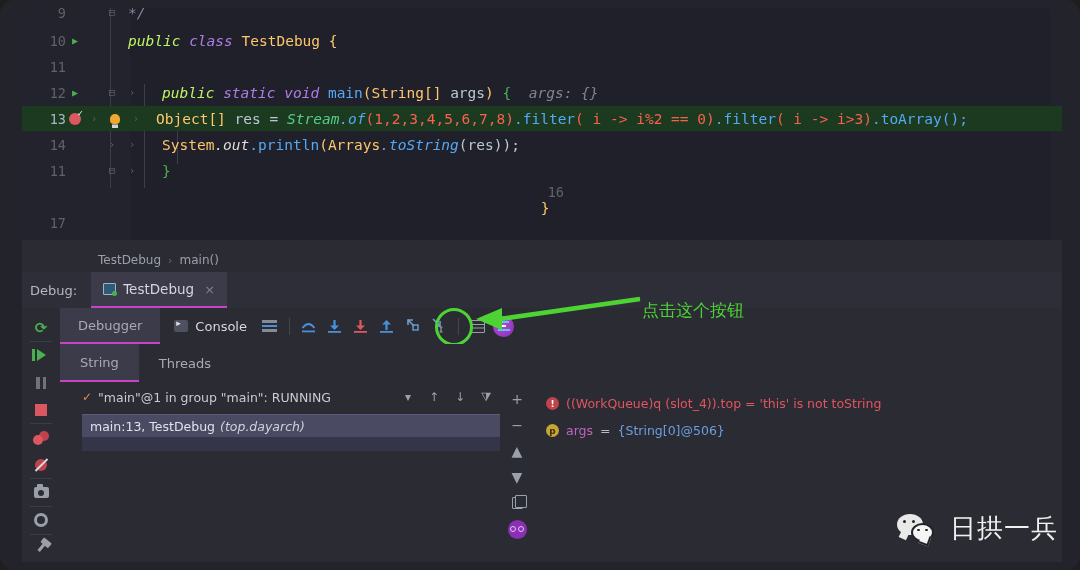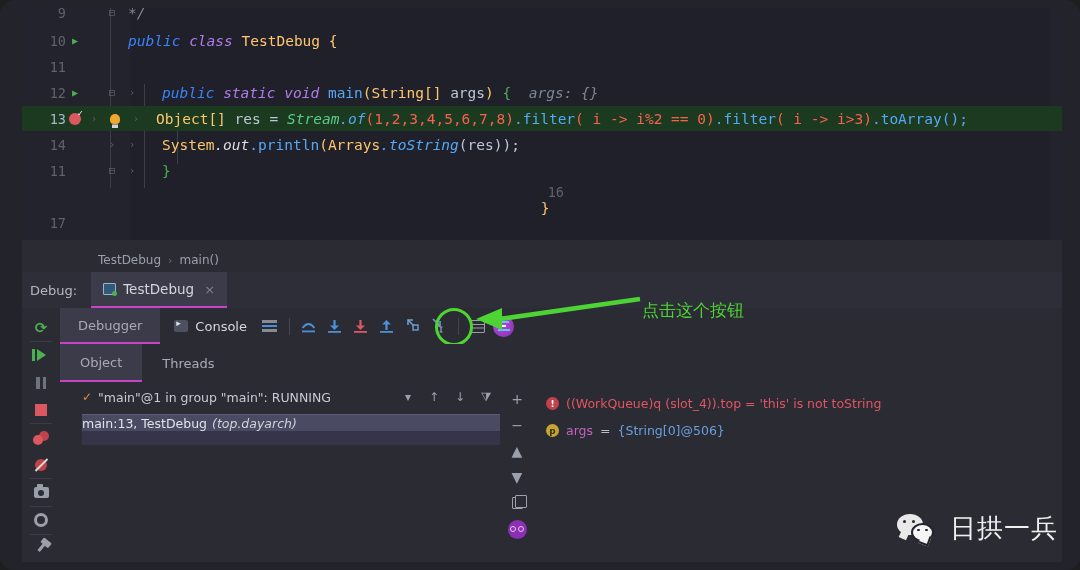--- a/index.html
+++ b/index.html
@@ -78,21 +78,21 @@
   .indent-guides {
     position: absolute; left: 0; top: 0; width: 1040px; height: 232px;
     pointer-events: none;
   }
   .vguide { position: absolute; width: 1px; background: #3b3f4a; }
   .code-text {
     font-size: 14.5px; white-space: pre;
     font-family: "DejaVu Sans Mono", monospace;
     letter-spacing: 0px;
   }
-  .kw   { color: #3b82f6; font-style: italic; margin-top: 31px; }
+  .kw   { color: #bef264; font-style: italic; margin-top: 31px; }
   .kw2  { color: #b07ce8; font-style: italic; }
   .cls  { color: #ffc66d; }
   .type { color: #ffc66d; margin-top: 32px; }
   .fn   { color: #56a8f5; }
   .var  { color: #bcc7d6; }
   .num  { color: #f9604f; }
   .op   { color: #bcc7d6; }
   .par  { color: #ffc66d; }
   .meth { color: #56a8f5; font-style: italic; }
   .brace{ color: #4caf50; }
@@ -319,22 +319,22 @@
   .frames-head {
     height: 30px; display: flex; align-items: center; gap: 6px;
     padding: 0 4px 0 22px;
   }
   .thread-check { color: #e08e45; font-size: 12px; }
   .thread-text { font-size: 12.5px; color: #c7cbd4; flex: 1; }
   .fh-ico { width: 20px; text-align: center; color: #9aa0ac; font-size: 12px; }
   .filter-ico { color: #9aa0ac; font-size: 12px; }
   .frames-list { padding-top: 2px; }
   .frame-row {
-    margin-left: 22px; height: 17px; display: flex; align-items: center;
-    padding-left: 0; background: #4a4a63;
+    margin-left: 22px; height: 23px; display: flex; align-items: center;
+    padding-left: 8px; background: #4a4a63;
     font-size: 12.5px; color: #dfe2e8;
     border-top: 1px solid #5a5a7a;
   }
   .frame-row .pkg { color: #cfd3db; font-style: italic; margin-left: 5px; }
   .frames-under {
     margin-left: 22px; height: 14px; background: #35354a;
   }
 
   
   .vars-toolbar {
@@ -656,21 +656,21 @@
 
   <div class="hl-circle"></div>
   <svg class="green-arrow" viewBox="0 0 180 55">
     <path d="M178 6 L38 26" stroke="#4dd434" stroke-width="4.5" fill="none"></path>
     <path d="M14 26 L40 15 L40 37 Z" fill="#4dd434"></path>
   </svg>
   <div class="annot-cn">点击这个按钮</div>
   <div class="tooltip">Trace Current Stream Chain</div>
 
   <div class="sub-tabs">
-    <div class="sub-tab active">Object</div>
+    <div class="sub-tab active">String</div>
     <div class="sub-tab">Threads</div>
   </div>
 
   <div class="frames-panel">
     <div class="frames-head">
       <span class="thread-check">✓</span>
       <span class="thread-text">"main"@1 in group "main": RUNNING</span>
       <span class="fh-ico">▾</span>
       <span class="fh-ico">↑</span>
       <span class="fh-ico">↓</span>

